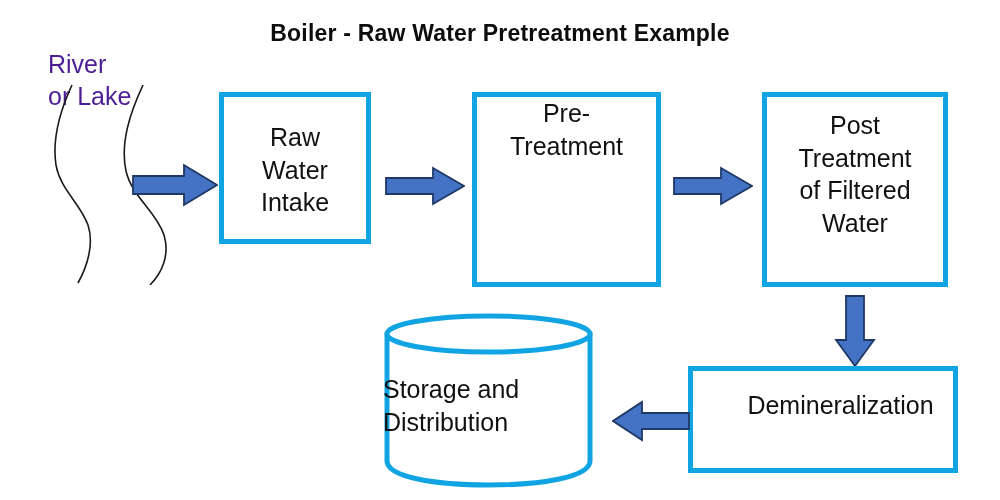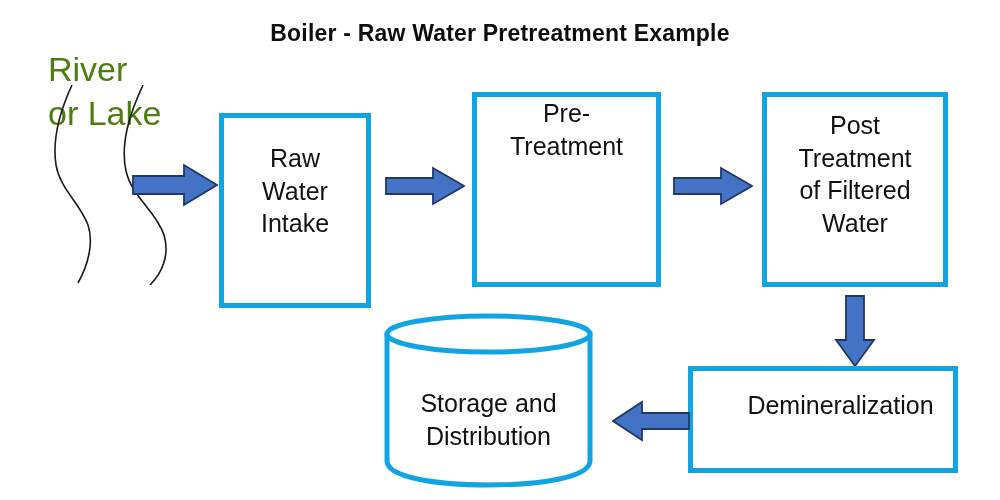--- a/index.html
+++ b/index.html
@@ -29,22 +29,22 @@
     font-weight: bold;
     color: #0d0d0d;
     letter-spacing: 0.2px;
   }
 
   
   .river-label {
     position: absolute;
     left: 48px;
     top: 48px;
-    font-size: 34px;
-    color: #4d7c0f;
+    font-size: 25px;
+    color: #4c1d95;
     line-height: 1.28;
     white-space: pre-line;
   }
 
   
   .river-svg {
     position: absolute;
     left: 30px;
     top: 85px;
   }
@@ -59,21 +59,21 @@
     justify-content: center;
   }
   .pbox .plabel {
     font-size: 25px;
     color: #111111;
     line-height: 1.3;
     text-align: center;
     white-space: pre-line;
   }
 
-  #box-raw-water-intake { left: 219px; top: 92px; width: 152px; height: 195px; margin-top: 21px; }
+  #box-raw-water-intake { left: 219px; top: 92px; width: 152px; height: 152px; }
   #box-raw-water-intake .plabel { padding-top: 24px; }
 
   #box-pre-treatment { left: 472px; top: 92px; width: 189px; height: 195px; }
   #box-pre-treatment .plabel { }
 
   #box-post-treatment { left: 762px; top: 92px; width: 186px; height: 195px; }
   #box-post-treatment .plabel { padding-top: 12px; }
 
   #box-demineralization { left: 688px; top: 366px; width: 270px; height: 107px; padding-left: 35px; }
   #box-demineralization .plabel { padding-top: 18px; font-size: 25px; }
@@ -83,23 +83,22 @@
     position: absolute;
     left: 383px;
     top: 313px;
     width: 211px;
     height: 175px;
   }
   .cylinder svg { display: block; }
   .cyl-label {
     position: absolute;
     left: 0;
-    top: 74px;
+    top: 60px;
     width: 211px;
-    text-align: center;
     font-size: 25px;
     color: #111111;
     line-height: 1.32;
     white-space: pre-line;
   }
 
   
   .arrow { position: absolute; }
   .arrow svg { display: block; }
 

